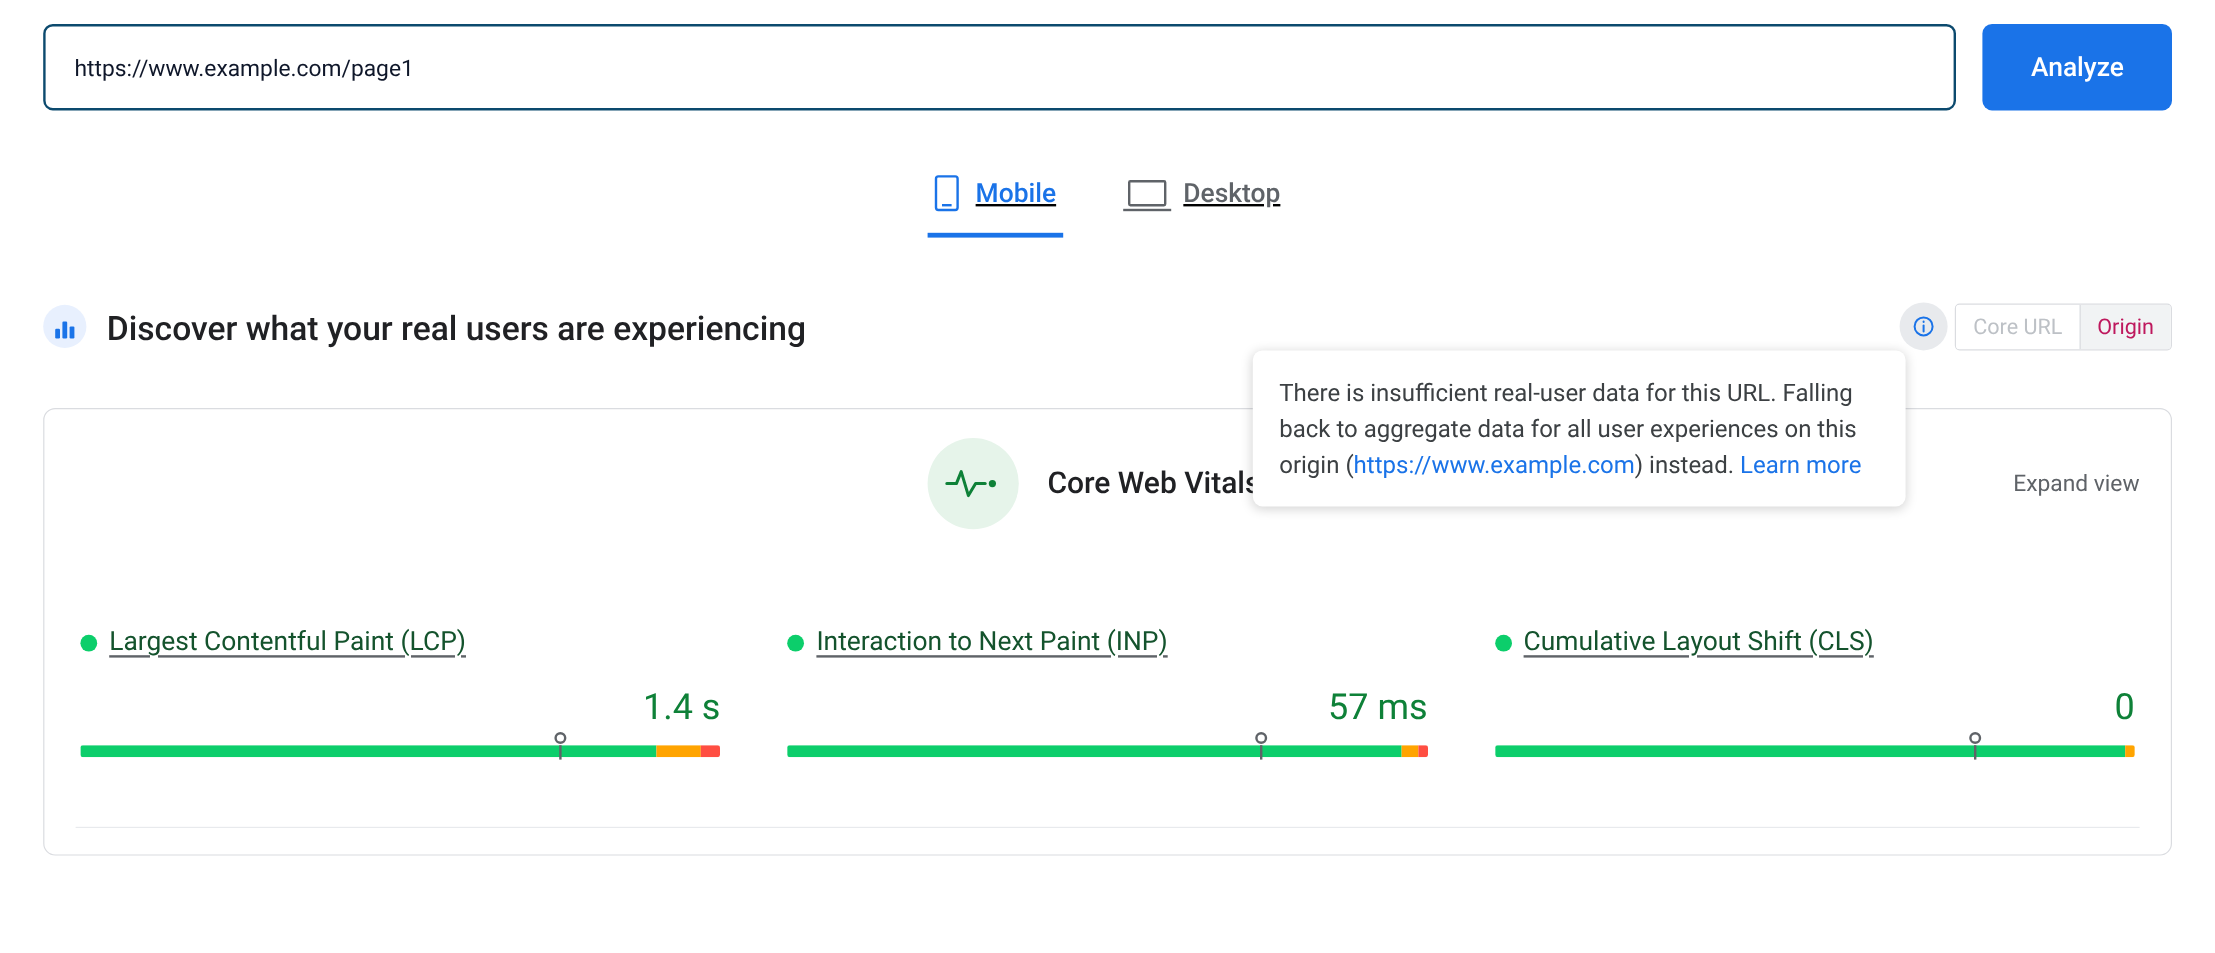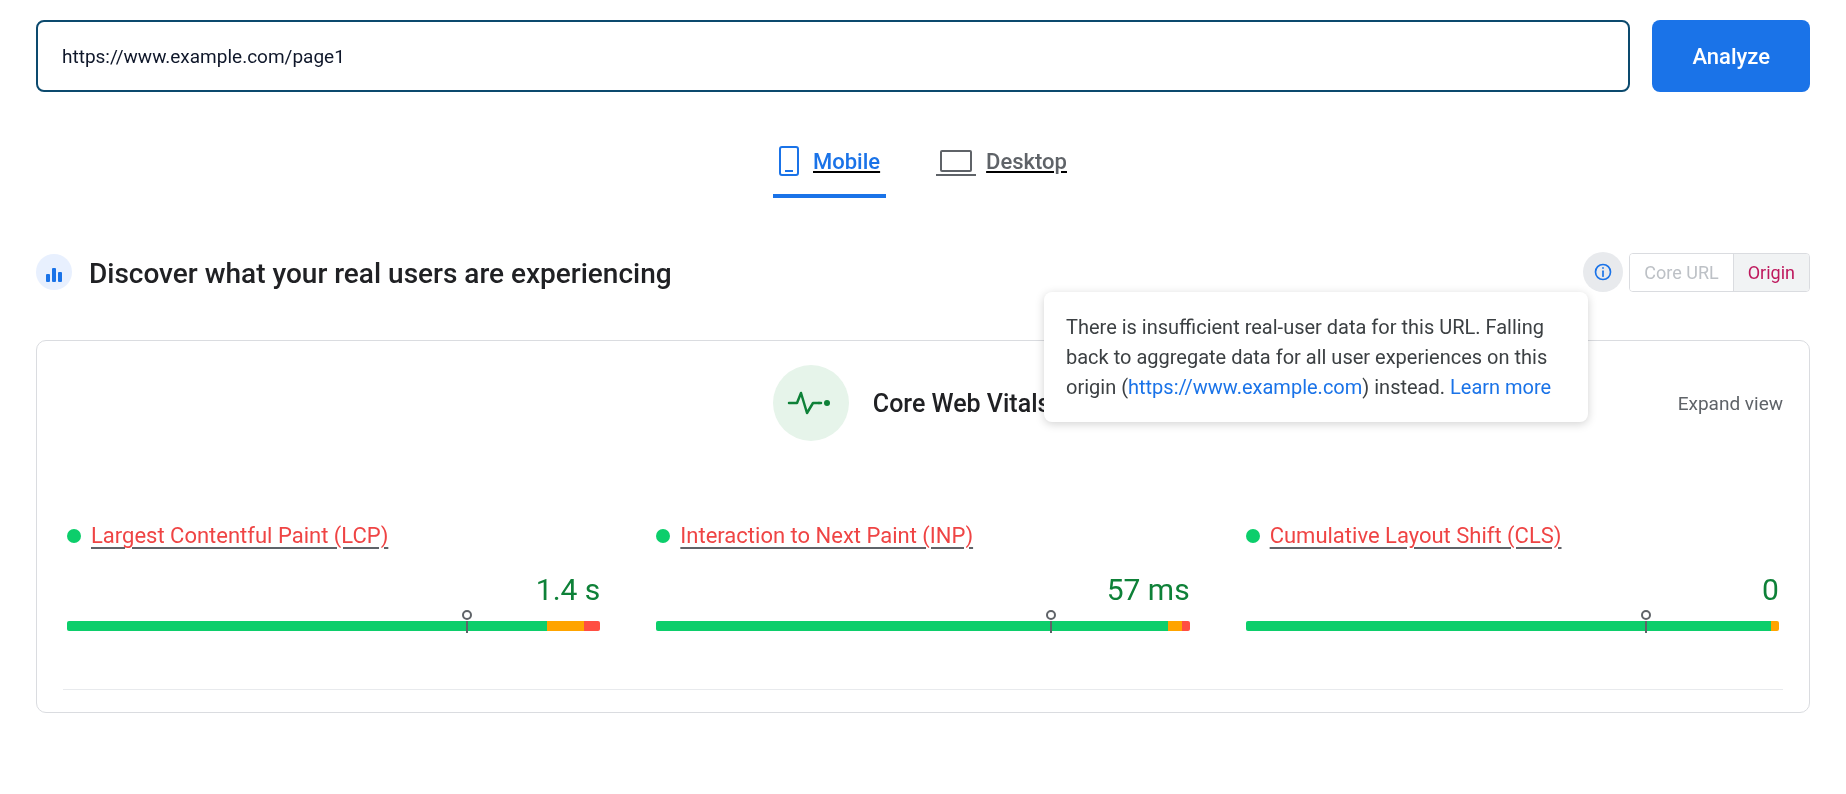--- a/index.html
+++ b/index.html
@@ -252,21 +252,21 @@
       gap: 10px;
     }
     .dot {
       width: 14px;
       height: 14px;
       border-radius: 50%;
       background: #0cce6b;
     }
     .metric-name {
       font-size: 22px;
-      color: #ef4444;
+      color: #14532d;
       text-decoration: underline;
       text-underline-offset: 4px;
       text-decoration-color: #5f6368;
     }
     .metric-value {
       font-size: 30px;
       color: #0e8138;
       text-align: right;
       margin-top: 24px;
       font-weight: 400;

